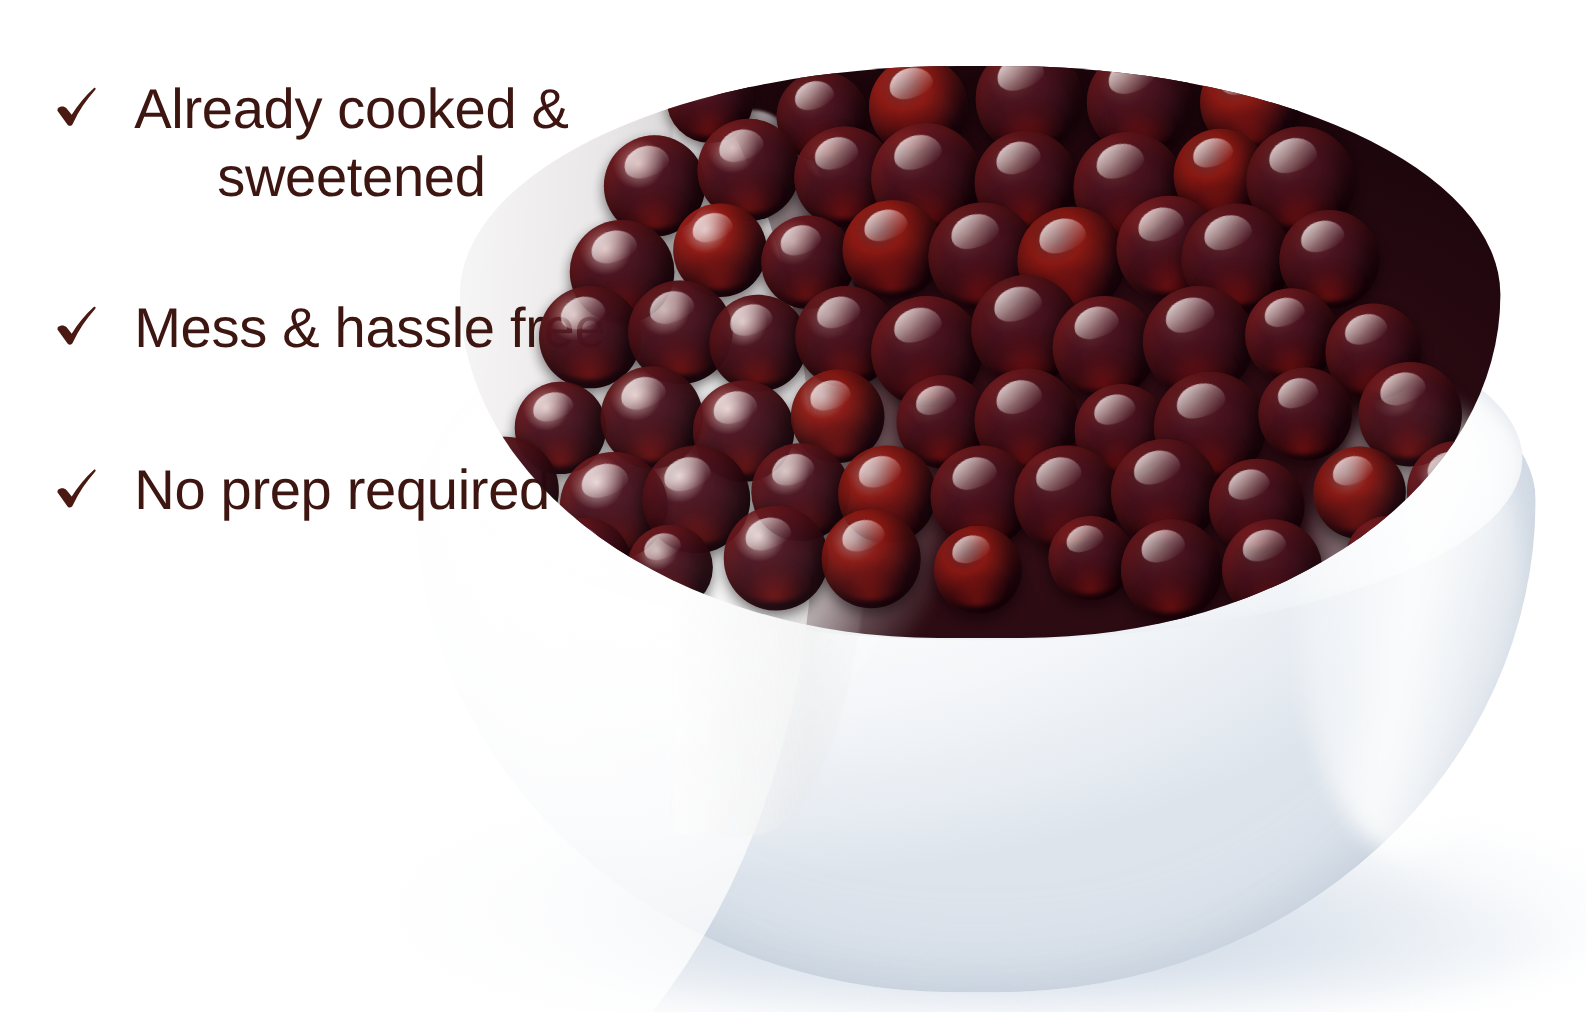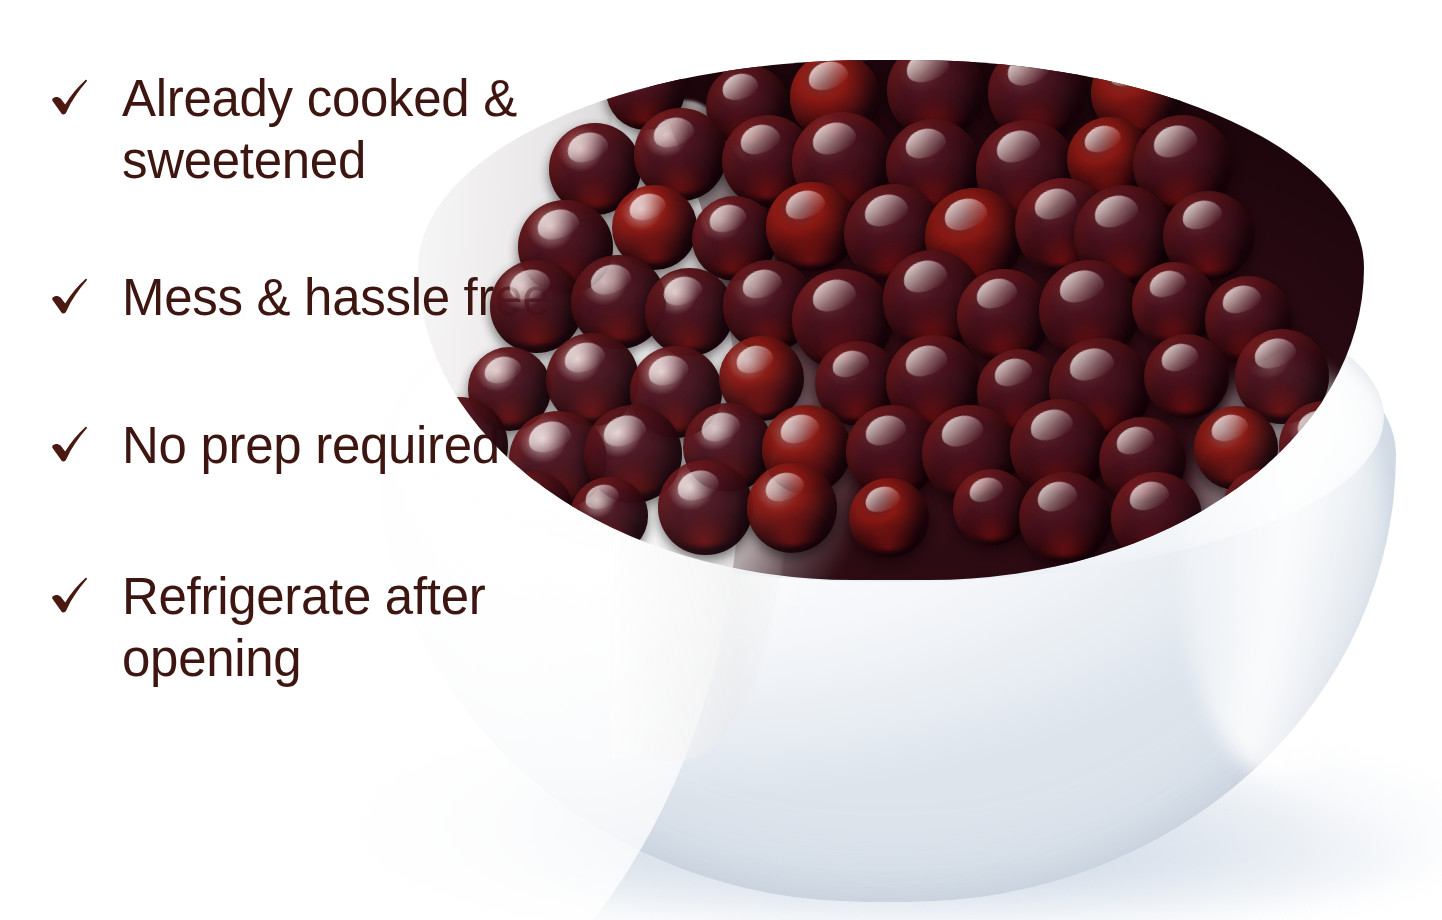--- a/index.html
+++ b/index.html
@@ -118,21 +118,21 @@
     background:linear-gradient(92deg,
         rgba(255,255,255,.78) 0%,
         rgba(246,246,246,.62) 38%,
         rgba(232,232,232,.40) 70%,
         rgba(255,255,255,0) 100%);
     filter:blur(1.5px);
   }
 
   
   #bullets{
-    position:absolute;left:0;top:0;width:640px;height:920px;
+    position:absolute;left:0;top:0;width:640px;height:920px;text-align:center;
   }
   .bullet{
     position:absolute;
     display:flex;align-items:flex-start;
     gap:34px;
   }
   .check-icon{
     flex:0 0 auto;
     width:38px;height:42px;
     margin-top:8px;
@@ -263,24 +263,15 @@
 
     <div class="bullet" id="b2">
       <svg class="check-icon" viewBox="0 0 38 42">
         <path d="M2.5 22.5 C5 20.5 8 20.2 10.6 22.6 L15.2 28.4 C21 19.2 27.4 11.2 35.2 4.2
                  C36.4 3.3 37.6 4.4 36.6 5.6 C28.6 14.6 21.6 24.8 16.2 36.4
                  C15.1 38.8 12.4 39.1 11.1 36.9 L2.2 24.6 Z" fill="#4a1a12"></path>
       </svg>
       <div class="bullet-text">No prep required</div>
     </div>
 
-    <div class="bullet" id="b3">
-      <svg class="check-icon" viewBox="0 0 38 42">
-        <path d="M2.5 22.5 C5 20.5 8 20.2 10.6 22.6 L15.2 28.4 C21 19.2 27.4 11.2 35.2 4.2
-                 C36.4 3.3 37.6 4.4 36.6 5.6 C28.6 14.6 21.6 24.8 16.2 36.4
-                 C15.1 38.8 12.4 39.1 11.1 36.9 L2.2 24.6 Z" fill="#4a1a12"></path>
-      </svg>
-      <div class="bullet-text">Refrigerate after
-opening</div>
-    </div>
 
   </div>
 </div>
 
 </body></html>

